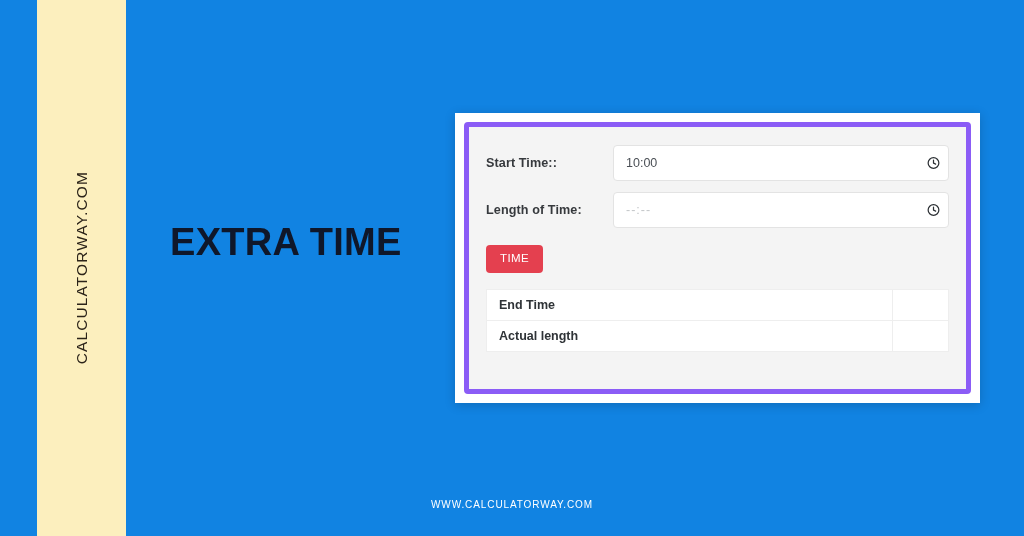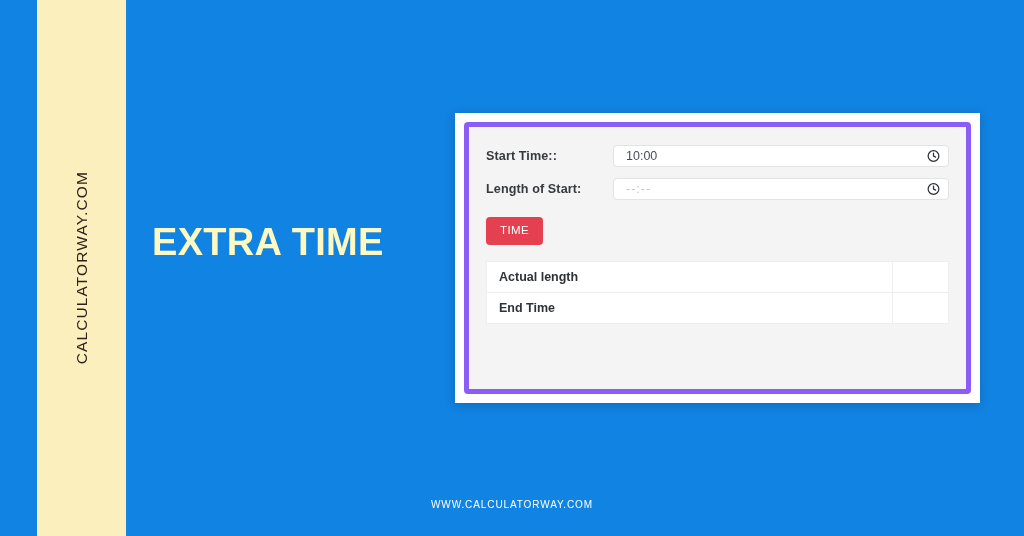--- a/index.html
+++ b/index.html
@@ -50,24 +50,24 @@
     font-size: 15.5px;
     letter-spacing: 1.1px;
     font-weight: 400;
     color: #2b2319;
     white-space: nowrap;
   }
 
   
   .hero-title {
     position: absolute;
-    left: 152px;
+    left: 170px;
     top: 218px;
     width: 300px;
-    color: #fef9c3;
+    color: #0f172a;
     font-size: 38px;
     line-height: 48px;
     font-weight: bold;
     letter-spacing: 0.3px;
   }
   .hero-title .line { display: block; white-space: nowrap; }
 
   
   .footer-url {
     position: absolute;
@@ -119,21 +119,21 @@
     letter-spacing: 0.1px;
   }
 
   .field-wrap {
     flex: 1;
     position: relative;
   }
 
   .field {
     width: 100%;
-    height: 22px;
+    height: 36px;
     background: #ffffff;
     border: 1px solid #e3e3e3;
     border-radius: 4px;
     padding: 0 30px 0 12px;
     font-family: "Liberation Sans", sans-serif;
     font-size: 12.5px;
     color: #4a4f55;
     outline: none;
     display: flex;
     align-items: center;
@@ -226,44 +226,44 @@
           <div class="field">10:00</div>
           <svg class="clock-icon" viewBox="0 0 16 16">
             <circle cx="8" cy="8" r="6.6" fill="none" stroke="#2b2f33" stroke-width="1.5"></circle>
             <line x1="8" y1="4.3" x2="8" y2="8" stroke="#2b2f33" stroke-width="1.5" stroke-linecap="round"></line>
             <line x1="8" y1="8" x2="10.6" y2="9.4" stroke="#2b2f33" stroke-width="1.5" stroke-linecap="round"></line>
           </svg>
         </div>
       </div>
 
       <div class="form-row">
-        <div class="form-label">Length of Start:</div>
+        <div class="form-label">Length of Time:</div>
         <div class="field-wrap">
           <div class="field is-placeholder">--:--</div>
           <svg class="clock-icon" viewBox="0 0 16 16">
             <circle cx="8" cy="8" r="6.6" fill="none" stroke="#2b2f33" stroke-width="1.5"></circle>
             <line x1="8" y1="4.3" x2="8" y2="8" stroke="#2b2f33" stroke-width="1.5" stroke-linecap="round"></line>
             <line x1="8" y1="8" x2="10.6" y2="9.4" stroke="#2b2f33" stroke-width="1.5" stroke-linecap="round"></line>
           </svg>
         </div>
       </div>
 
 
       <div class="btn-row">
         <button class="btn btn-clear">TIME</button>
       </div>
 
       <table class="result-table">
         <tbody>
           <tr>
-            <td>Actual length</td>
+            <td>End Time</td>
             <td class="value-cell"></td>
           </tr>
           <tr>
-            <td>End Time</td>
+            <td>Actual length</td>
             <td class="value-cell"></td>
           </tr>
         </tbody>
       </table>
 
     </div>
   </div>
 </div>
 
 </body></html>

